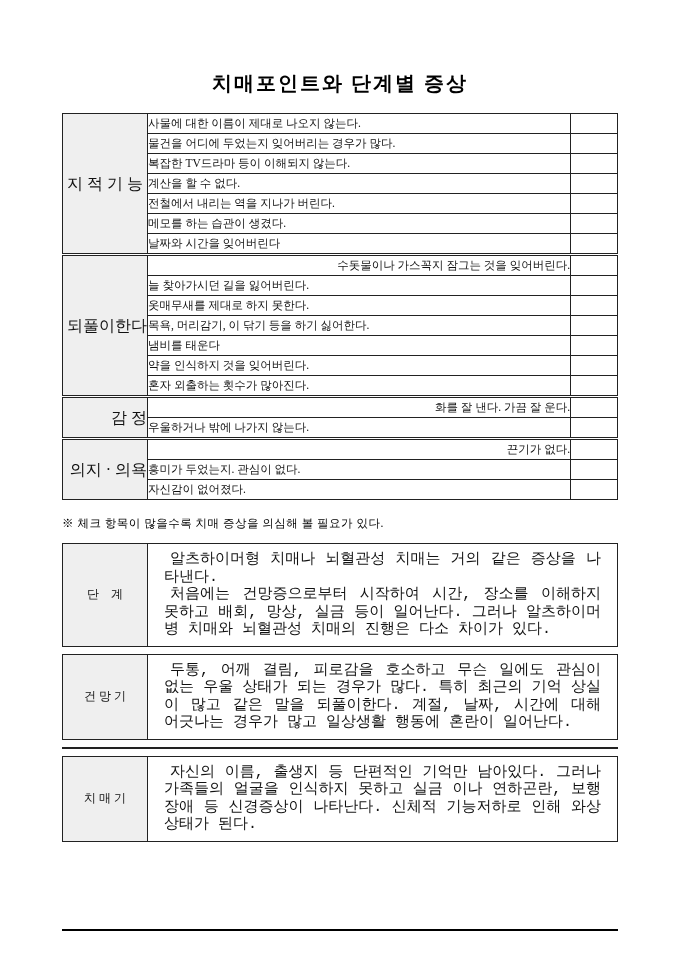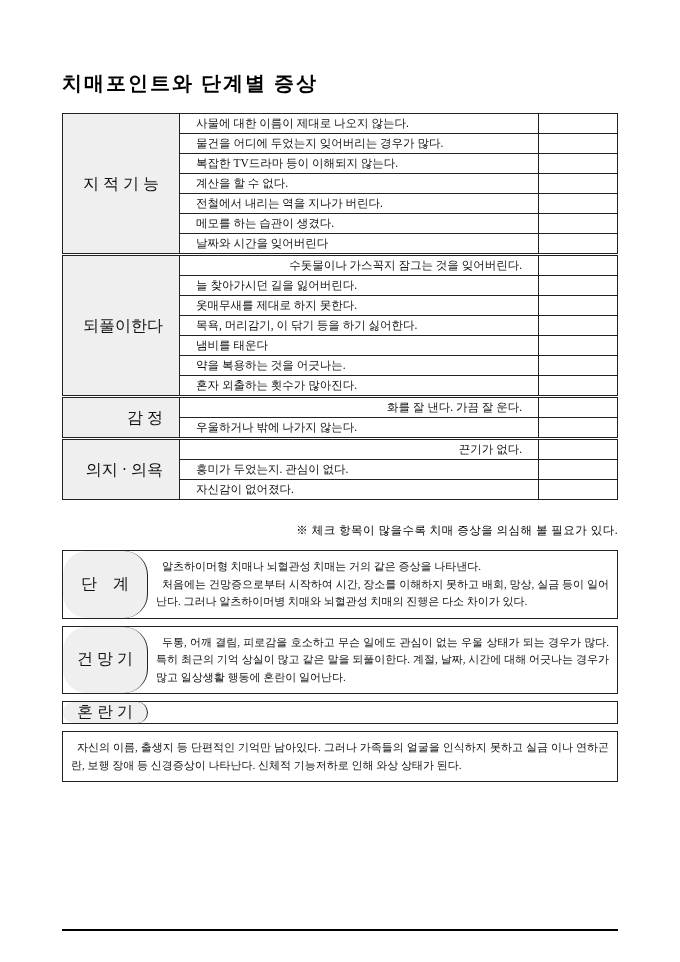--- a/index.html
+++ b/index.html
@@ -13,35 +13,36 @@
     height: 962px;
     margin: 0 auto;
     background: #ffffff;
     box-sizing: border-box;
     padding: 70px 62px 0 62px;
     font-family: "Liberation Serif", "DejaVu Serif", serif;
     color: #111;
   }
   .doc-title {
     margin: 0 0 16px 0;
+    text-align: center;
     font-size: 20px;
     font-weight: bold;
     letter-spacing: 2px;
     color: #000;
   }
   
   table.checklist {
     width: 100%;
     border-collapse: collapse;
     table-layout: fixed;
     font-size: 11.5px;
   }
   table.checklist td {
     border: 1px solid #222;
-    padding: 0 16px;
+    padding: 0 0;
     height: 19px;
     line-height: 17px;
     overflow: hidden;
     white-space: nowrap;
   }
   td.label-cell {
     width: 84px;
     text-align: center;
     vertical-align: middle;
     background: #efefef;
@@ -55,22 +56,21 @@
   td.check-cell {
     width: 46px;
     background: #fff;
   }
   tr.group-start td {
     border-top: 3px double #222;
     text-align: right;
   }
   
   .note {
-    margin: 23px 0 12px 0;
-    text-align: right;
+    margin: 16px 0 12px 0;
     font-size: 11.5px;
     letter-spacing: 0.5px;
     color: #000;
   }
   
   .stages {
     width: 100%;
   }
   .stage-row {
     display: flex;
@@ -78,31 +78,31 @@
     margin-bottom: 7px;
     background: #fff;
   }
   .stage-label {
     flex: 0 0 84px;
     border-right: 1px solid #222;
     background: #efefef;
     display: flex;
     align-items: center;
     justify-content: center;
-    font-size: 16px;
+    font-size: 12px;
     white-space: pre;
     text-align: center;
-    border-radius: 24px;
   }
   .stage-text {
     flex: 1 1 auto;
-    padding: 7px 8px;
-    font-size: 11px;
+    padding: 7px 16px;
+    font-size: 15px;
     line-height: 17.5px;
     text-align: justify;
+    font-family: Liberation Mono, monospace;
   }
   .stage-text p {
     margin: 0;
     text-indent: 6px;
   }
   
   .bottom-rule {
     position: absolute;
     left: 62px;
     right: 62px;
@@ -164,21 +164,21 @@
         </tr>
         <tr>
           <td class="item-cell">목욕, 머리감기, 이 닦기 등을 하기 싫어한다.</td>
           <td class="check-cell"></td>
         </tr>
         <tr>
           <td class="item-cell">냄비를 태운다</td>
           <td class="check-cell"></td>
         </tr>
         <tr>
-          <td class="item-cell">약을 복용하는 것을 어긋나는.</td>
+          <td class="item-cell">약을 인식하지 것을 잊어버린다.</td>
           <td class="check-cell"></td>
         </tr>
         <tr>
           <td class="item-cell">혼자 외출하는 횟수가 많아진다.</td>
           <td class="check-cell"></td>
         </tr>
         <tr class="group-start">
           <td class="label-cell" rowspan="2">감      정</td>
           <td class="item-cell">화를 잘 낸다. 가끔 잘 운다.</td>
           <td class="check-cell"></td>
@@ -213,23 +213,23 @@
           <p>처음에는 건망증으로부터 시작하여 시간, 장소를 이해하지 못하고 배회, 망상, 실금 등이 일어난다. 그러나 알츠하이머병 치매와 뇌혈관성 치매의 진행은 다소 차이가 있다.</p>
         </div>
       </div>
       <div class="stage-row">
         <div class="stage-label">건 망 기</div>
         <div class="stage-text">
           <p>두통, 어깨 결림, 피로감을 호소하고 무슨 일에도 관심이 없는 우울 상태가 되는 경우가 많다. 특히 최근의 기억 상실이 많고 같은 말을 되풀이한다. 계절, 날짜, 시간에 대해 어긋나는 경우가 많고 일상생활 행동에 혼란이 일어난다.</p>
         </div>
       </div>
       <div class="stage-row">
-        <div class="stage-label">혼 란 기</div>
-      </div>
-      <div class="stage-row">
+      </div>
+      <div class="stage-row">
+        <div class="stage-label">치 매 기</div>
         <div class="stage-text">
           <p>자신의 이름, 출생지 등 단편적인 기억만 남아있다. 그러나 가족들의 얼굴을 인식하지 못하고 실금 이나 연하곤란, 보행 장애 등 신경증상이 나타난다. 신체적 기능저하로 인해 와상 상태가 된다.</p>
         </div>
       </div>
     </div>
 
   <div class="bottom-rule"></div>
 
 </div>
 

